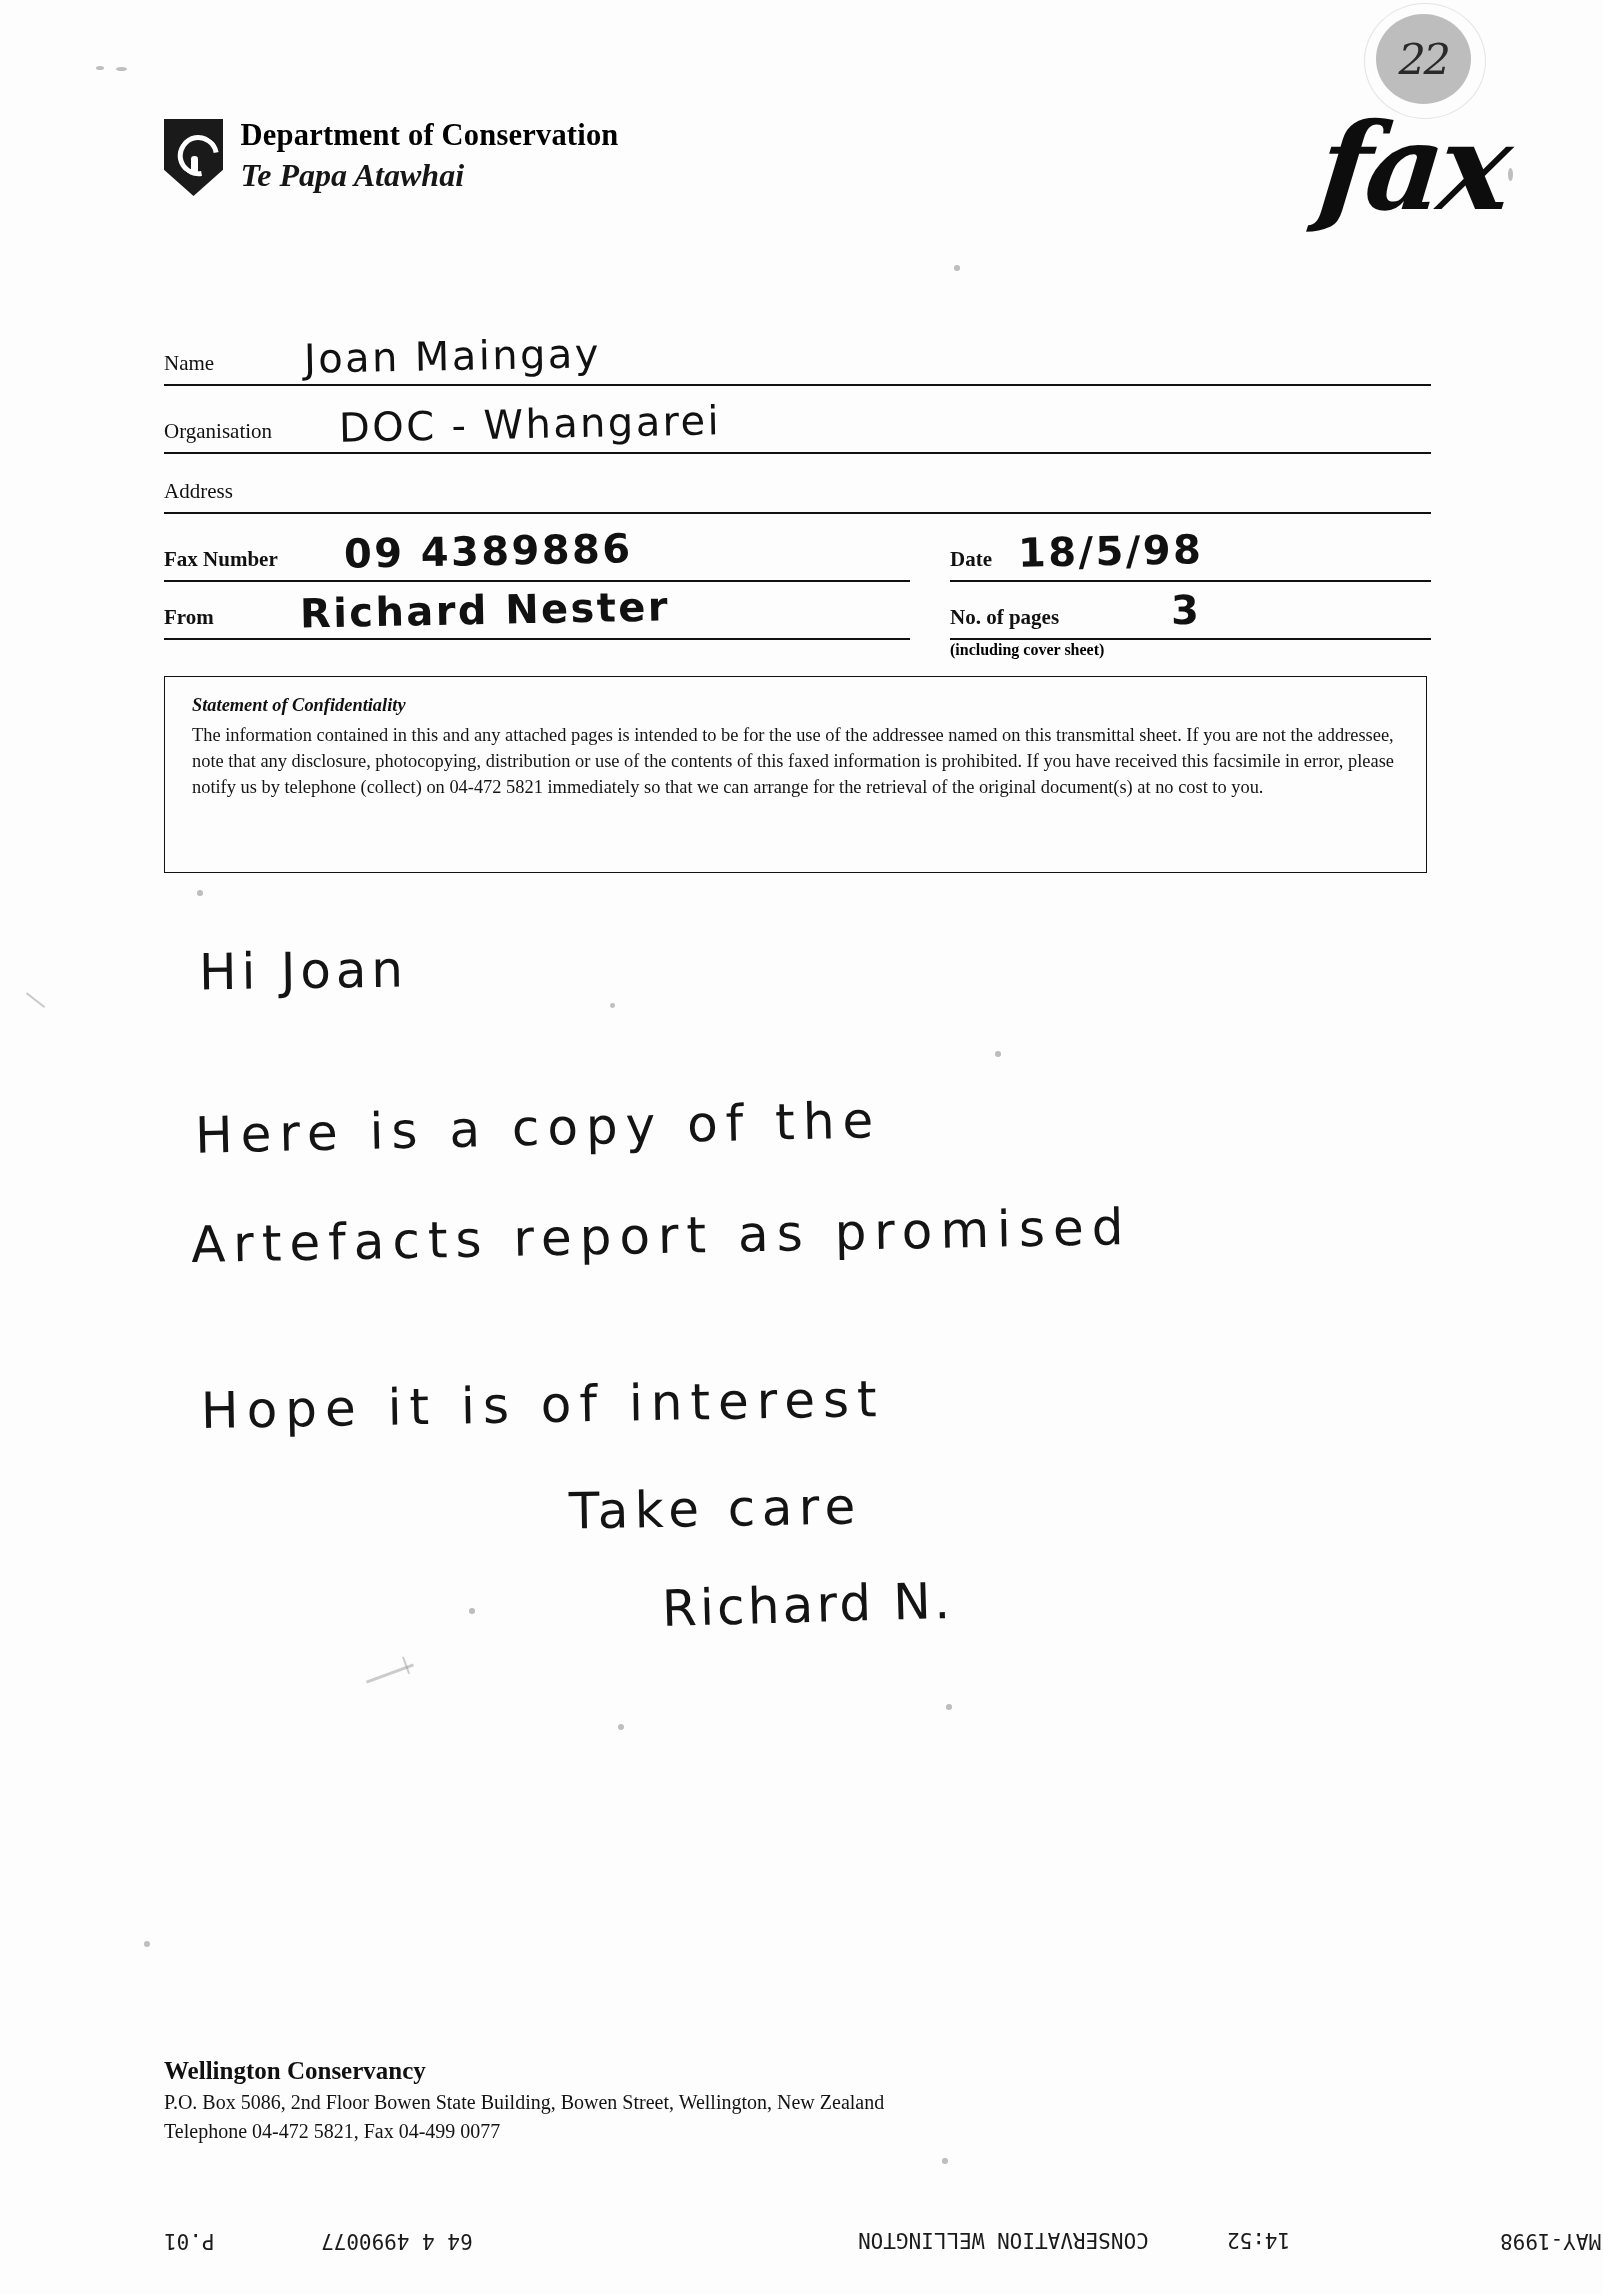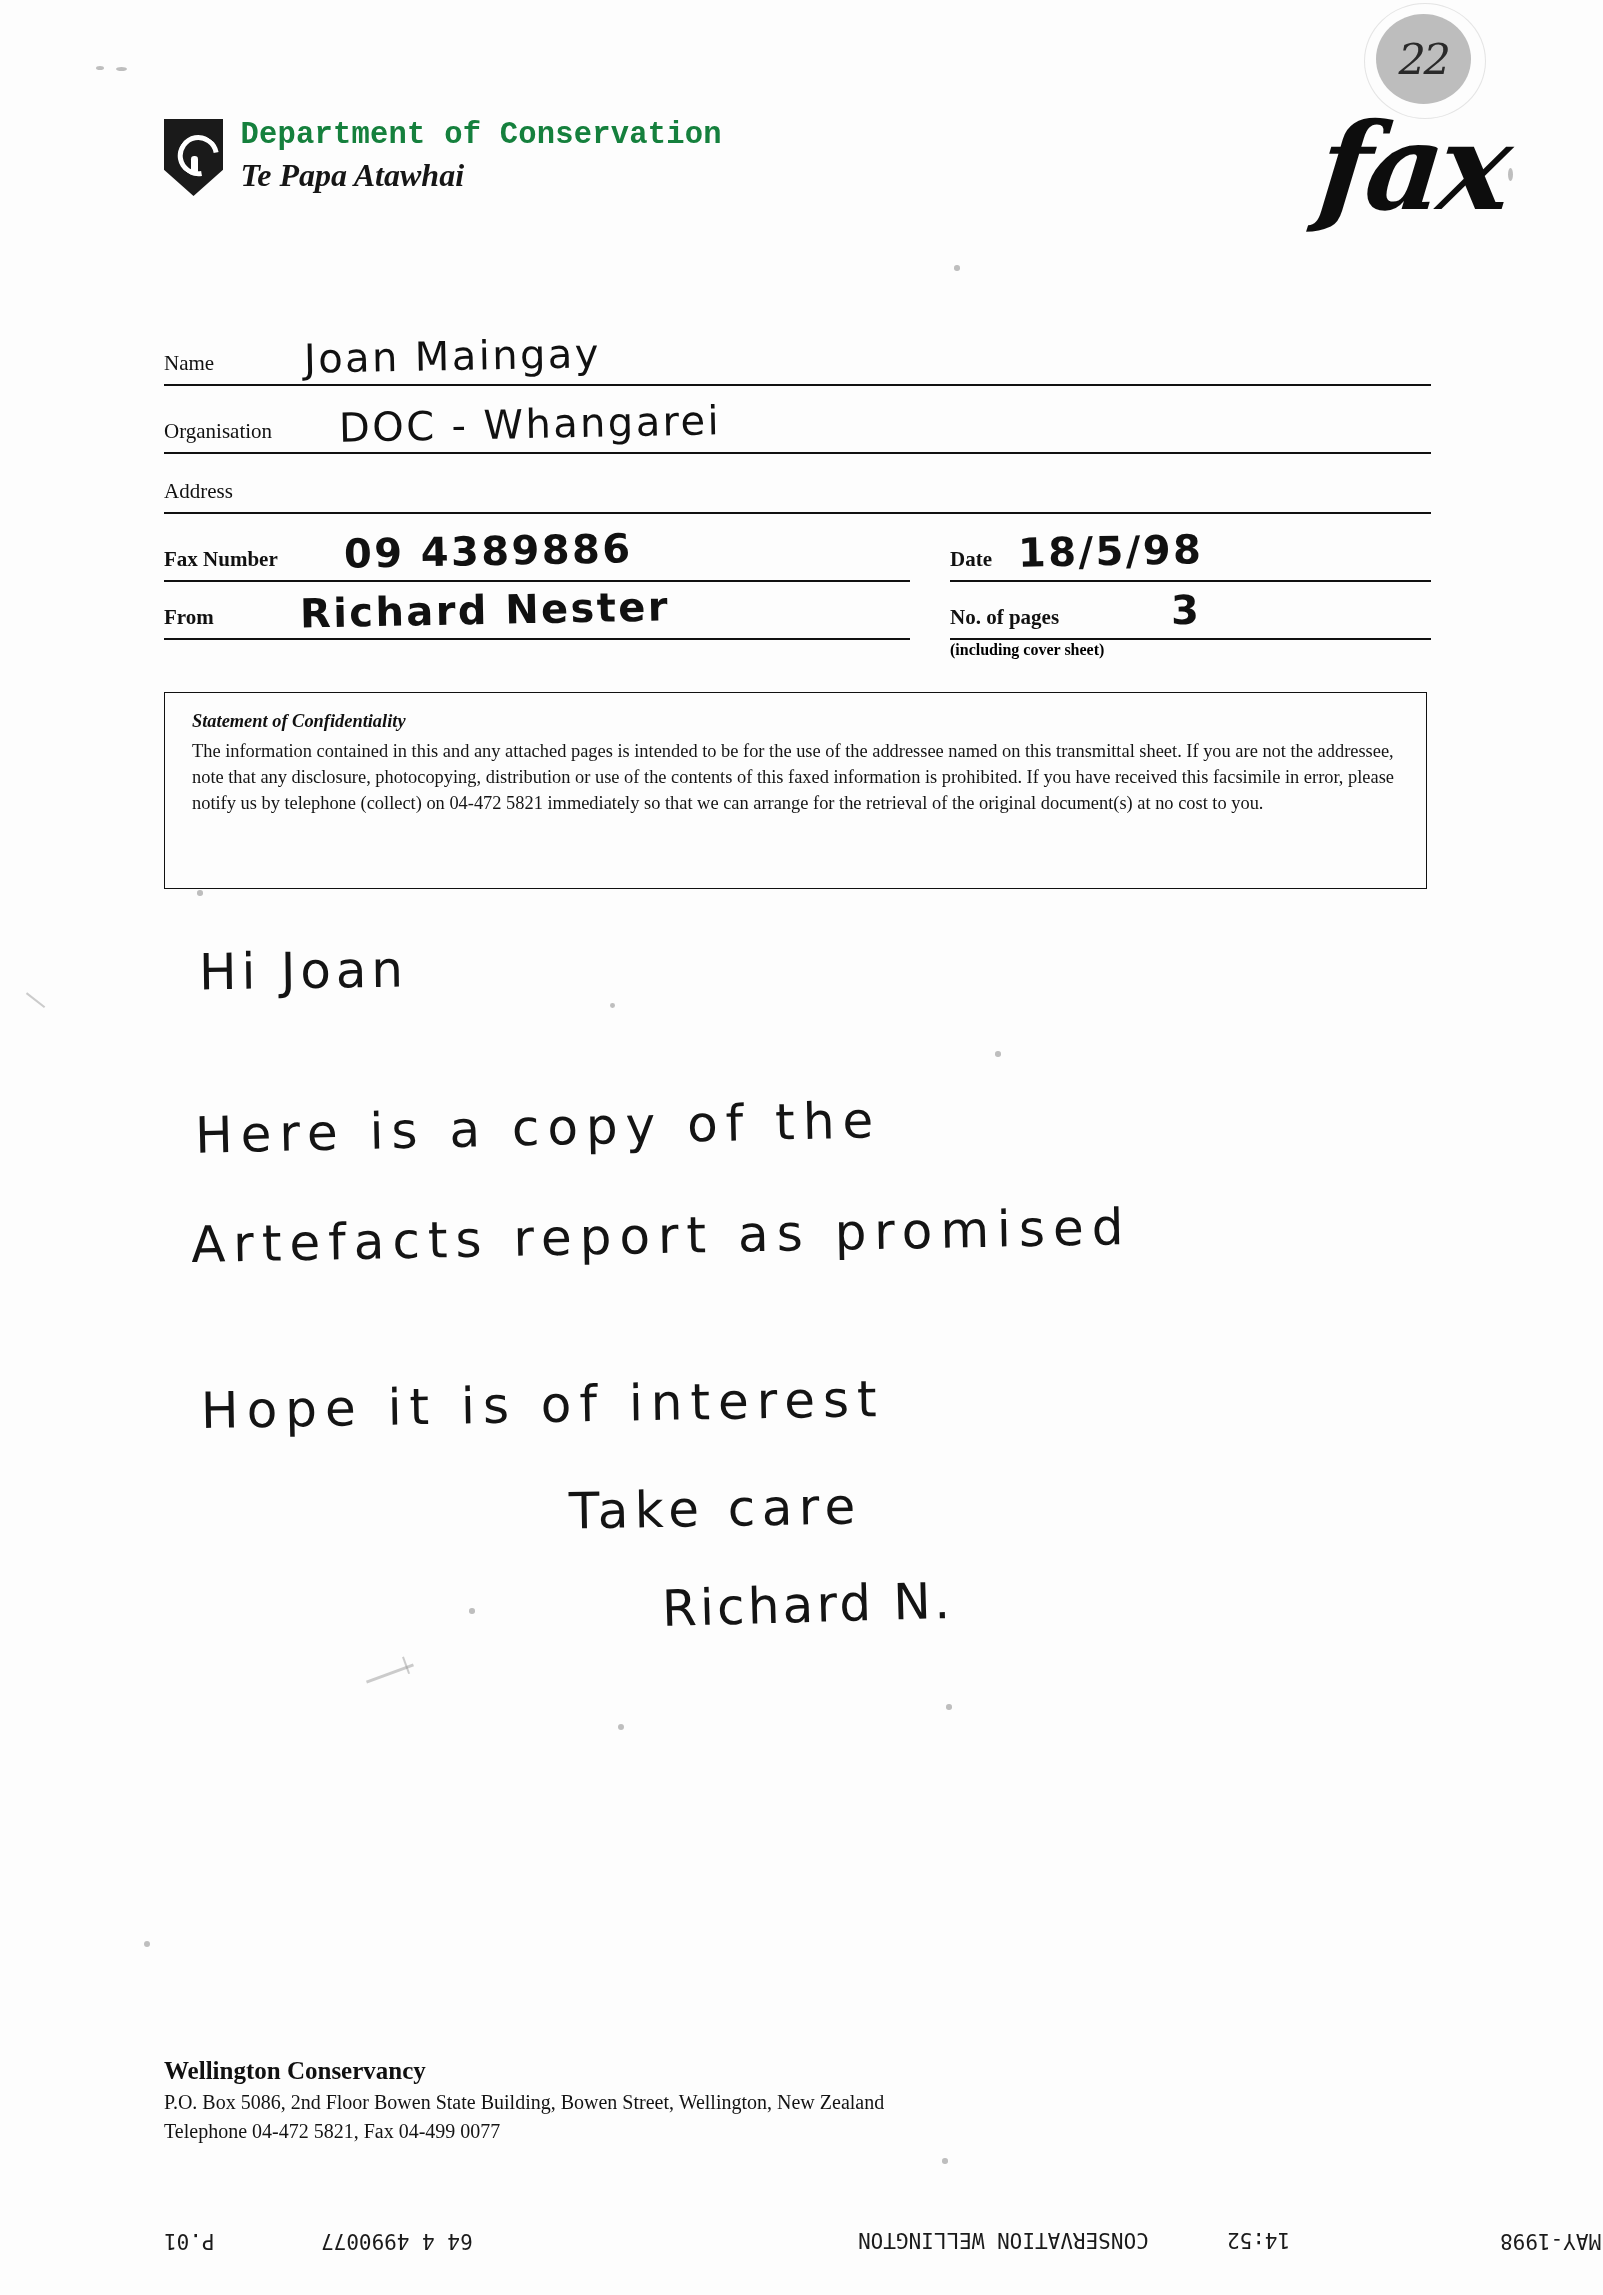--- a/index.html
+++ b/index.html
@@ -89,24 +89,24 @@
     content: "";
     position: absolute;
     left: 26.5px;
     top: 37px;
     width: 7.2px;
     height: 17.6px;
     background: #ffffff;
     border-radius: 3.2px;
   }
   .org-line1 {
-    font-family: Liberation Mono, monospace;
+    font-family: Liberation Serif, serif;
     font-size: 30.5px;
     font-weight: bold;
-    color: #15803d;
+    color: #000000;
     line-height: 1.1;
     letter-spacing: 0.2px;
   }
   .org-line2 {
     font-family: "Liberation Serif", serif;
     font-size: 32px;
     font-weight: bold;
     font-style: italic;
     color: #161616;
     margin-top: 4.8px;
@@ -186,21 +186,21 @@
     top: 69px;
     font-family: "Liberation Serif", serif;
     font-size: 16px;
     color: #000000;
   }
 
   
   .conf-box {
     position: absolute;
     left: 164px;
-    top: 692px;
+    top: 676px;
     width: 1263px;
     height: 197px;
     border: 1.6px solid #111111;
     box-sizing: border-box;
     padding: 17.6px 24px 0 27px;
   }
   .conf-title {
     font-family: "Liberation Serif", serif;
     font-weight: bold;
     font-style: italic;

